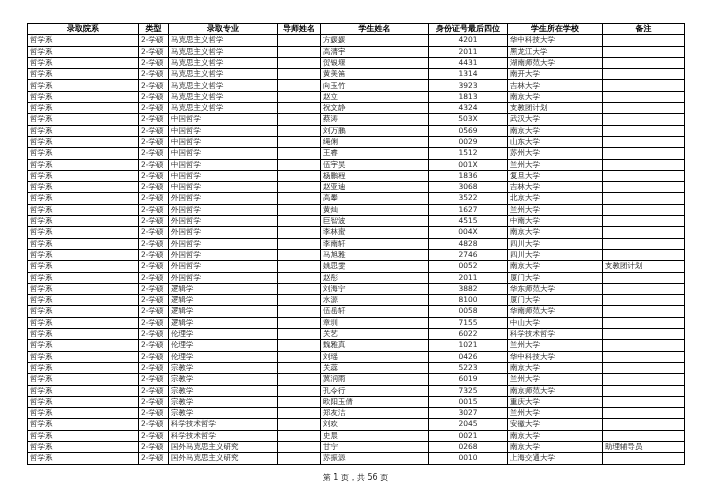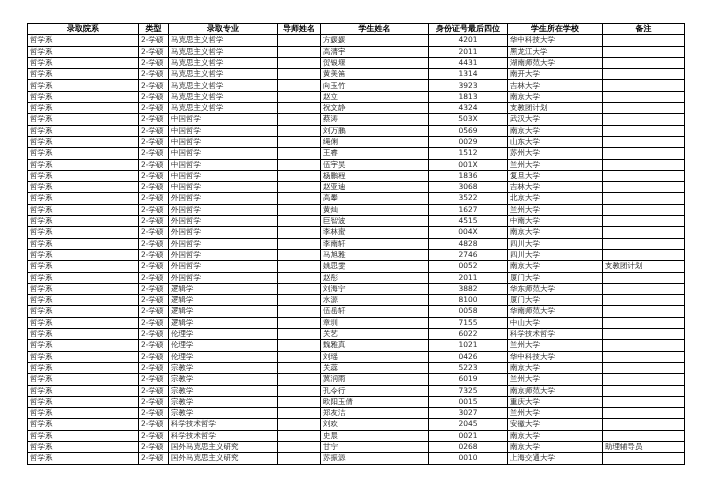--- a/index.html
+++ b/index.html
@@ -468,14 +468,15 @@
           <td>国外马克思主义研究</td>
           <td></td>
           <td>苏振源</td>
           <td class="center">0010</td>
           <td>上海交通大学</td>
           <td></td>
         </tr>
       </tbody>
   </table>
 
+  <div class="page-footer">第 1 页，共 56 页</div>
 
 </div>
 
 </body></html>

